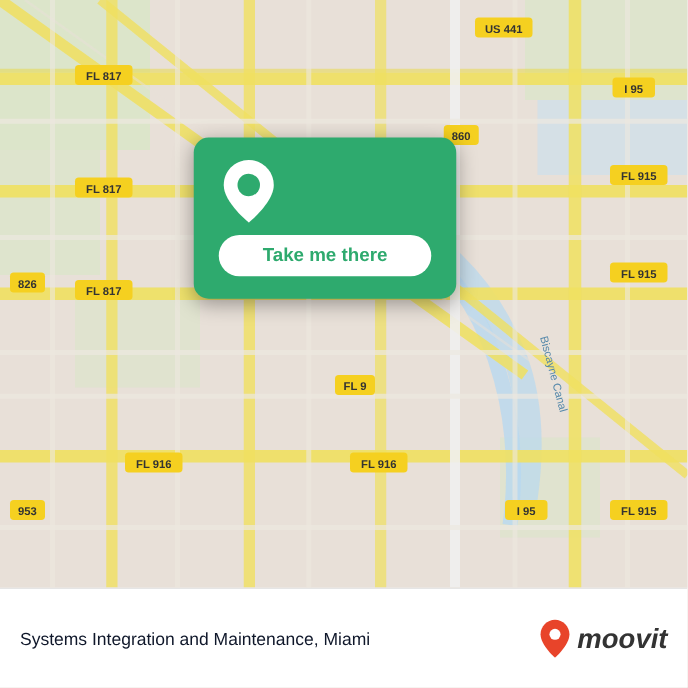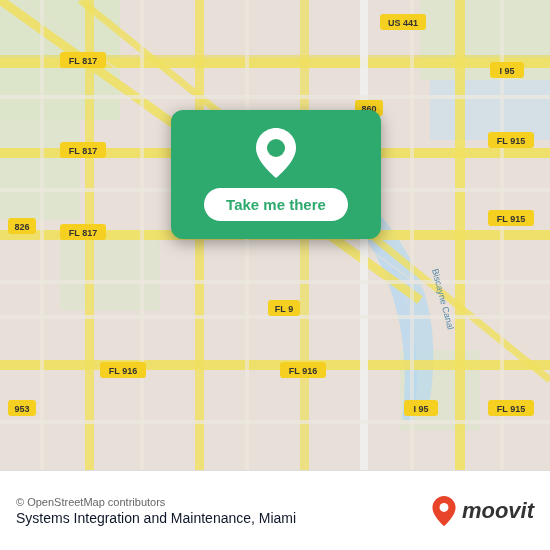--- a/index.html
+++ b/index.html
@@ -24,28 +24,27 @@
     #map-svg {
       position: absolute;
       top: 0; left: 0;
       width: 100%; height: 100%;
     }
 
     
     #take-me-there-card {
       position: absolute;
       top: 110px;
-      left: 171px;
+      left: 155px;
       width: 210px;
       background-color: #2eaa6e;
       border-radius: 12px;
       padding: 16px 20px 18px;
       display: flex;
       flex-direction: column;
-      align-items: center;
       box-shadow: 0 4px 16px rgba(0,0,0,0.35);
       z-index: 10;
     }
 
     #map-pin-icon {
       width: 48px;
       height: 54px;
       margin-bottom: 8px;
     }
 
@@ -219,21 +218,20 @@
       <circle cx="24" cy="22" r="20" fill="white" opacity="0.2"></circle>
       <path d="M24 2 C13 2 4 11 4 22 C4 36 24 52 24 52 C24 52 44 36 44 22 C44 11 35 2 24 2 Z" fill="white"></path>
       <circle cx="24" cy="22" r="9" fill="#2eaa6e"></circle>
     </svg>
     <button id="take-me-there-btn">Take me there</button>
   </div>
 </div>
 
 <div id="bottom-bar">
   <div id="bottom-left">
-    <span id="attribution-text">© OpenStreetMap contributors</span>
     <span id="location-name">Systems Integration and Maintenance, Miami</span>
   </div>
 
   <div id="moovit-logo">
 
     <svg id="moovit-pin" viewBox="0 0 28 36" xmlns="http://www.w3.org/2000/svg">
       <path d="M14 1 C7 1 1 7 1 14 C1 24 14 35 14 35 C14 35 27 24 27 14 C27 7 21 1 14 1 Z" fill="#e8442a"></path>
       <circle cx="14" cy="14" r="5" fill="white"></circle>
     </svg>
     <span id="moovit-text">moovit</span>

